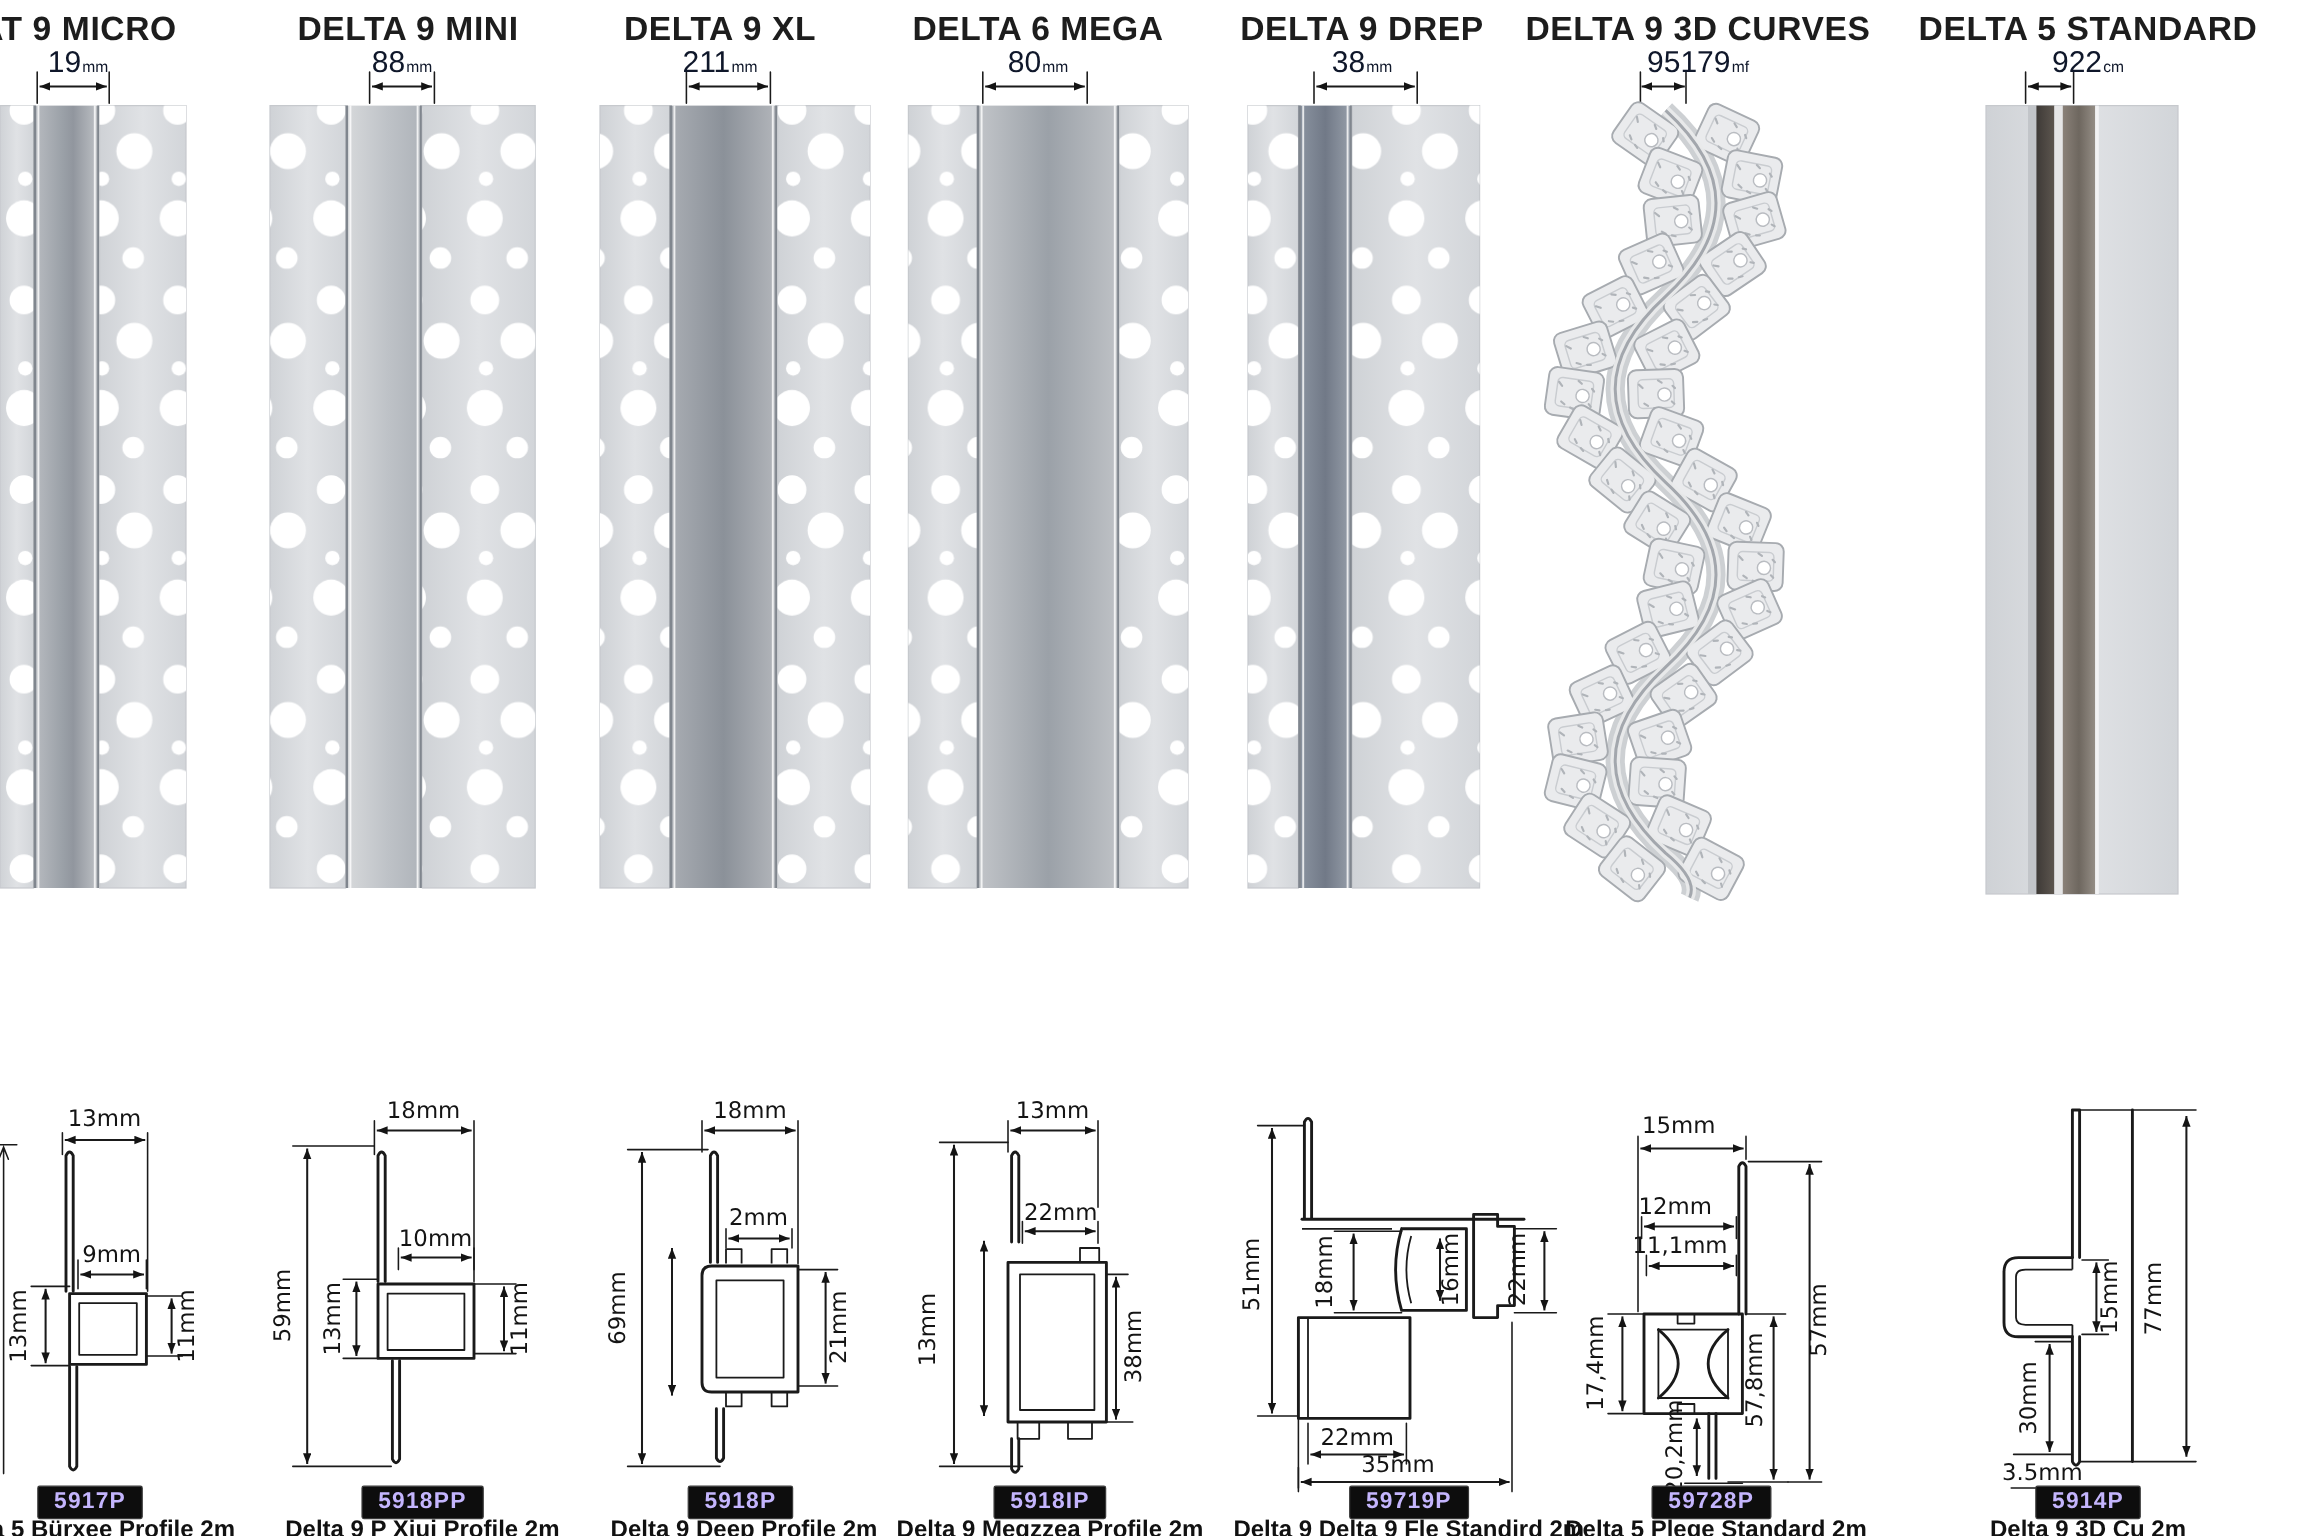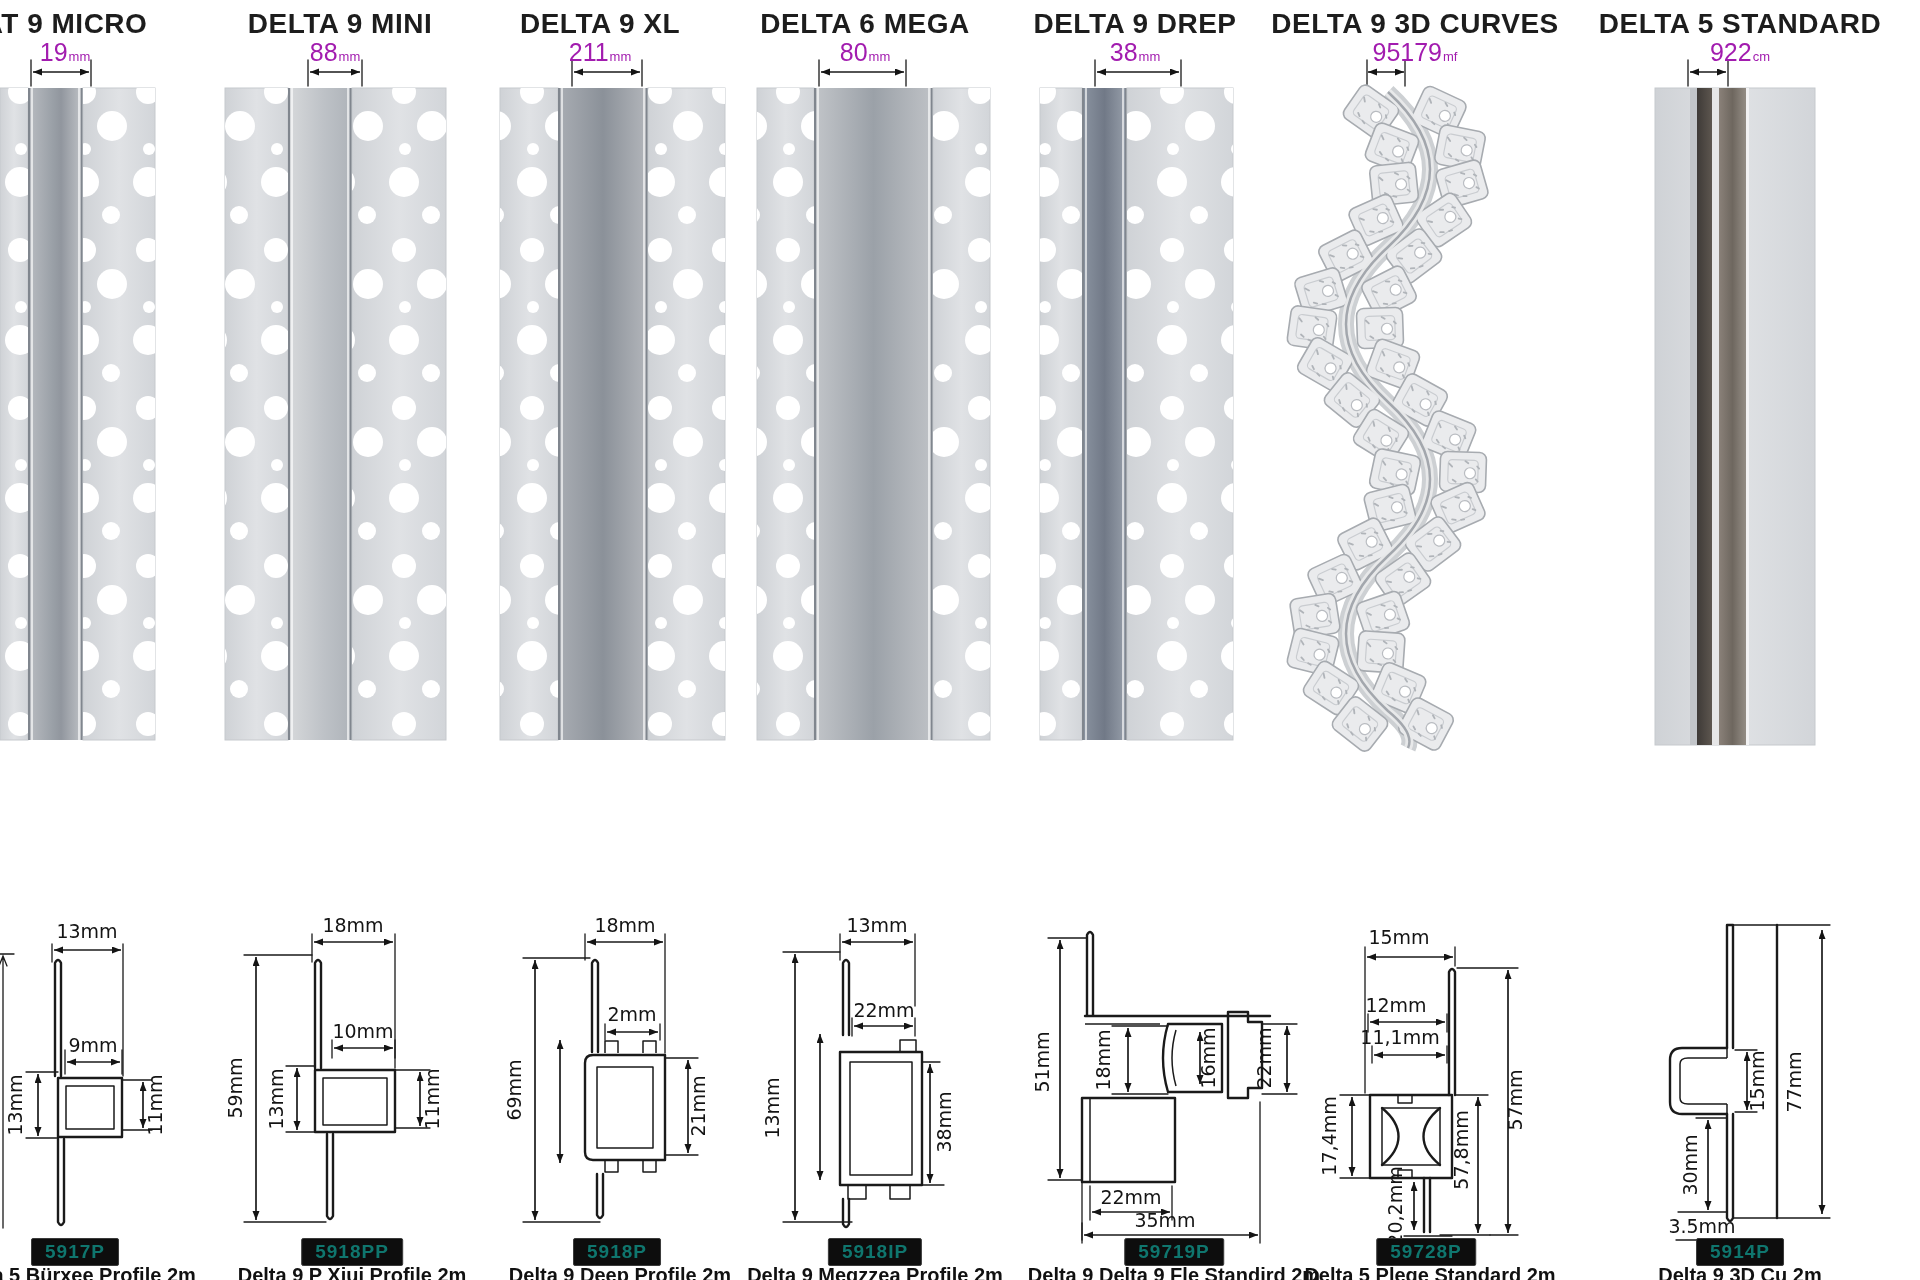--- a/index.html
+++ b/index.html
@@ -2,23 +2,23 @@
 <html><head>
 <meta charset="utf-8">
 <style>
   html,body{margin:0;padding:0;background:#fff;}
   .canvas{position:relative;width:1920px;height:1280px;background:#fff;overflow:hidden;
           font-family:"Liberation Sans",sans-serif;color:#1b1b1b;}
   .art{position:absolute;left:0;top:0;width:1920px;height:1280px;}
   .col-title{position:absolute;top:8px;transform:translateX(-50%);font-size:28px;font-weight:bold;
              letter-spacing:.5px;white-space:nowrap;color:#1d1d1d;}
   .size{position:absolute;top:38px;transform:translateX(-50%);white-space:nowrap;
-        font-size:25px;color:#a21caf;}
+        font-size:25px;color:#0f172a;}
   .size .unit{font-size:13px;margin-left:1px;}
-  .badge{position:absolute;top:1238px;transform:translateX(-50%);background:#0d0d0d;color:#0f766e;
+  .badge{position:absolute;top:1238px;transform:translateX(-50%);background:#0d0d0d;color:#c4b5fd;
          font-size:19px;font-weight:bold;letter-spacing:1px;padding:2px 13px;border-radius:2px;
          border:1px solid #3a3a3a;white-space:nowrap;}
   .desc{position:absolute;top:1264px;transform:translateX(-50%);font-size:20px;font-weight:bold;
         white-space:nowrap;color:#111;}
   
   .ln{stroke:#1a1a1a;stroke-width:2.4;fill:none;stroke-linejoin:round;stroke-linecap:round;}
   .li{stroke:#1a1a1a;stroke-width:1.5;fill:none;stroke-linejoin:round;}
   .tk{stroke:#1a1a1a;stroke-width:1.3;fill:none;stroke-linecap:round;}
   .dim{stroke:#1a1a1a;stroke-width:1.7;fill:none;}
   .dtx{font-family:"DejaVu Sans",sans-serif;font-size:19px;fill:#141414;text-anchor:middle;}

